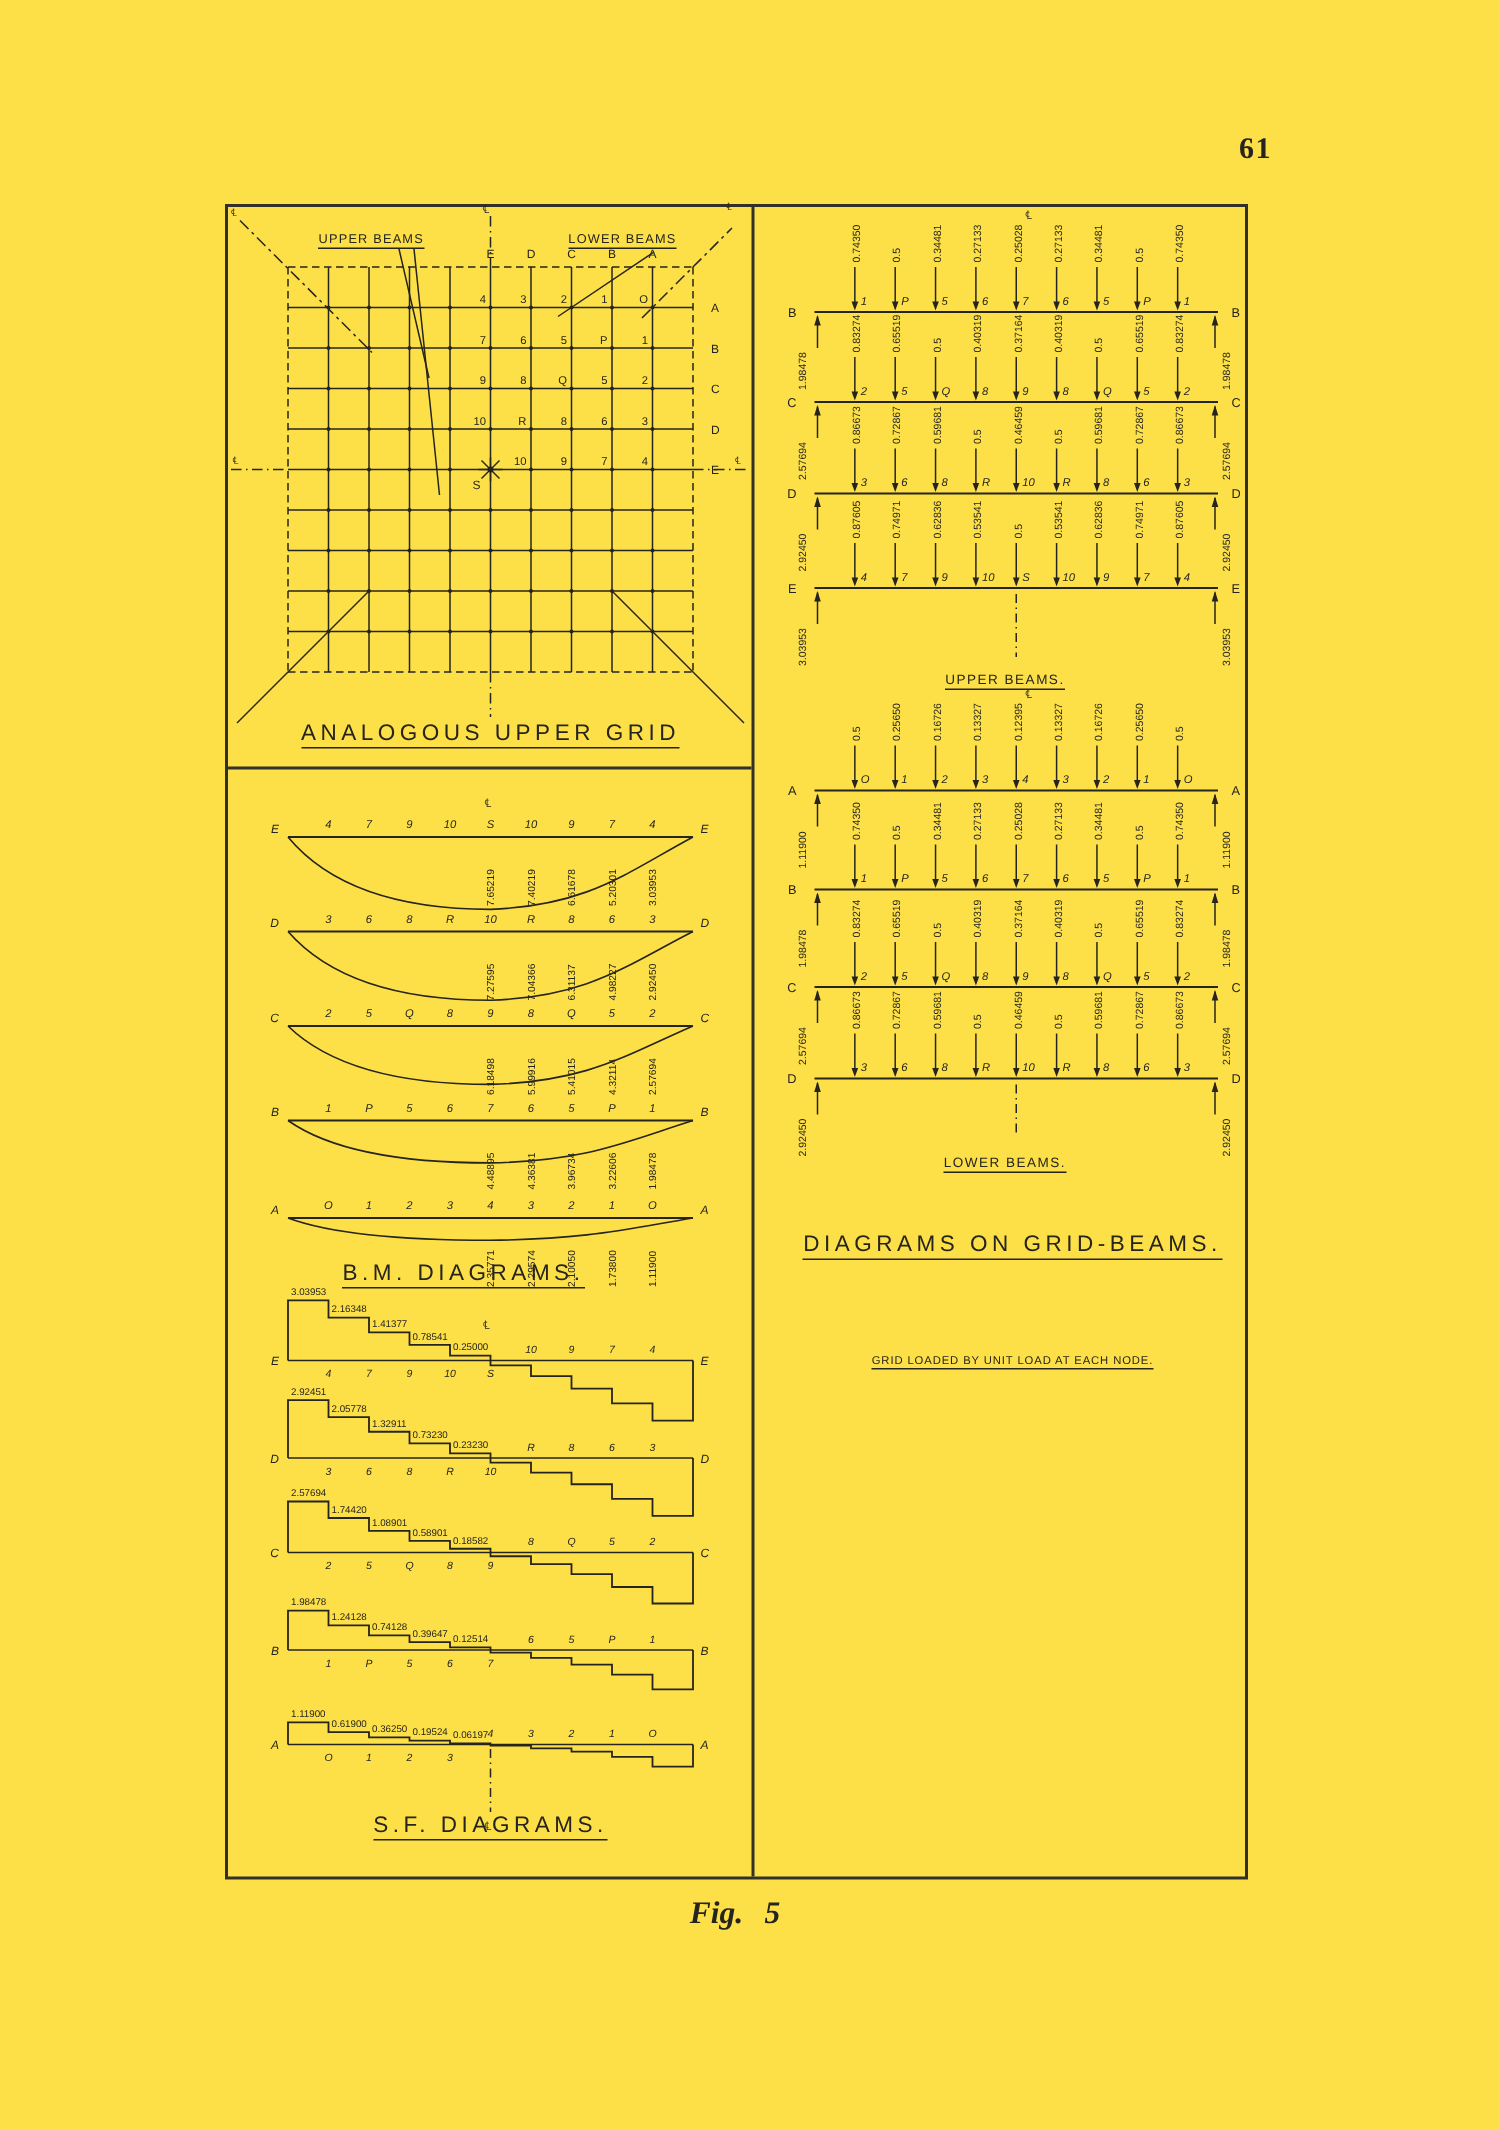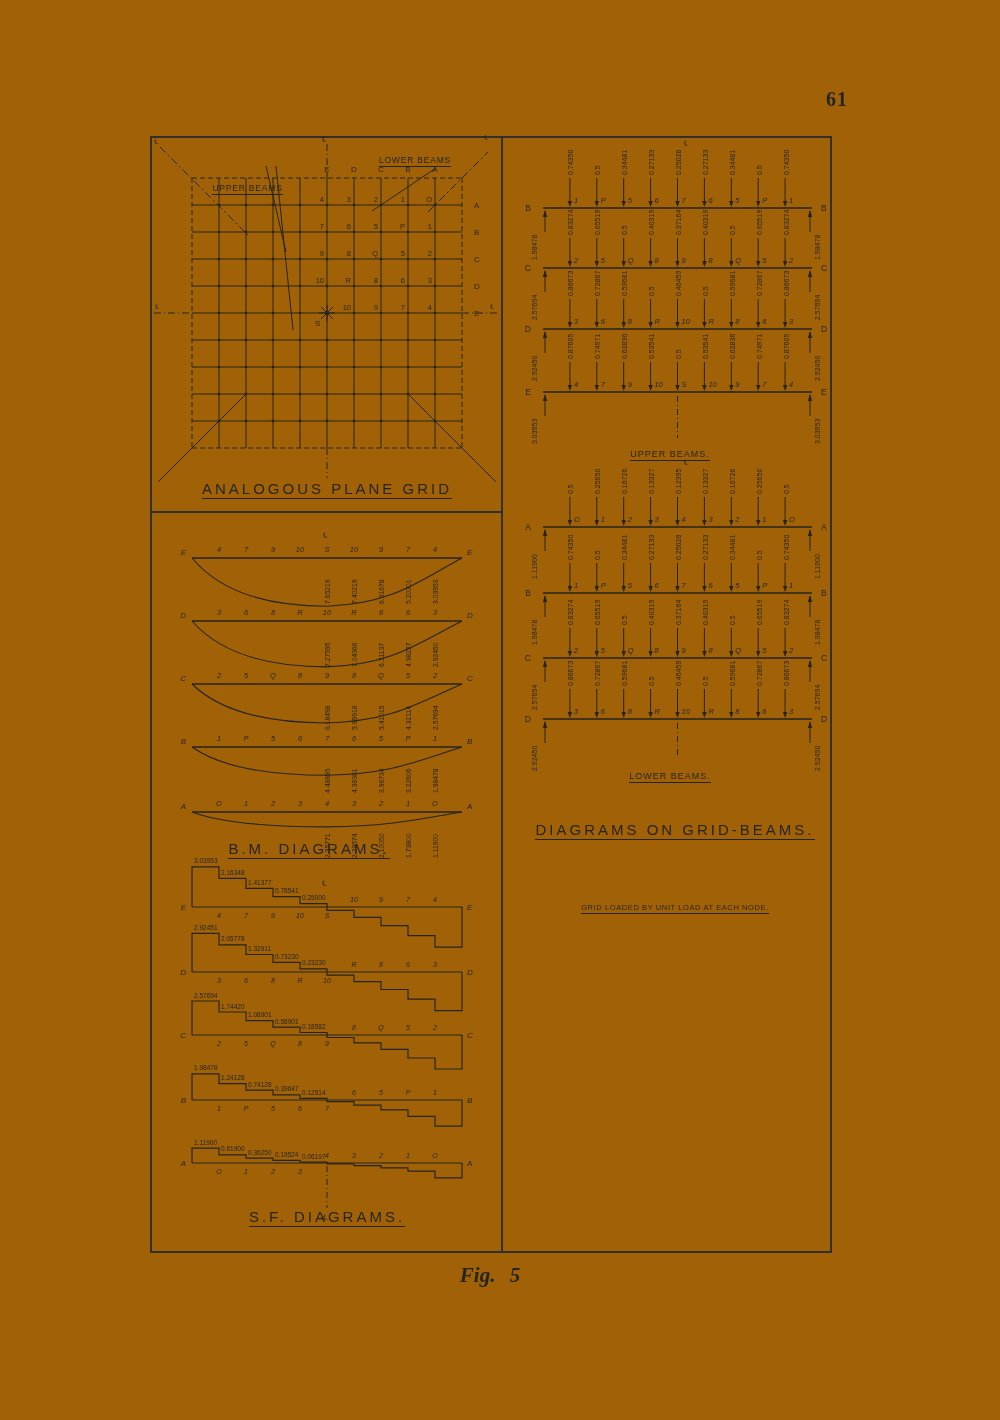--- a/index.html
+++ b/index.html
@@ -1,16 +1,16 @@
 <!DOCTYPE html>
 <html><head>
 <meta charset="utf-8">
 <style>
   html,body{margin:0;padding:0;background:#e8e6e0;}
-  .page{position:relative;width:1000px;height:1420px;background:#a16207;overflow:hidden;
+  .page{position:relative;width:1000px;height:1420px;background:#fde047;overflow:hidden;
         font-family:"Liberation Sans",sans-serif;color:#26241f;}
   .abs{position:absolute;}
   .frame{border:2px solid #32302a;}
   .divider{background:#32302a;}
   .cap{text-align:center;}
   .cap span{display:inline-block;border-bottom:1.6px solid #26241f;padding-bottom:1px;}
   .t-big span{font-size:15px;letter-spacing:3px;font-weight:500;}
   .t-small span{font-size:9px;letter-spacing:1px;}
   .t-tiny span{font-size:7.5px;letter-spacing:0.6px;}
   .t-grid span{font-size:8.5px;letter-spacing:0.8px;}
@@ -772,23 +772,23 @@
         <path d="M 807.8,728 L 812.2,728 L 810,721 Z" fill="#26241f" stroke-width="1"></path>
         <text x="537" y="771" font-size="7" font-family="&quot;Liberation Sans&quot;,sans-serif" text-anchor="start" transform="rotate(-90 537 771)">2.92450</text>
         <text x="820" y="771" font-size="7" font-family="&quot;Liberation Sans&quot;,sans-serif" text-anchor="start" transform="rotate(-90 820 771)">2.92450</text>
       </g>
       <g>
         <line x1="677.5" y1="396" x2="677.5" y2="438" stroke="#26241f" stroke-width="1" stroke-dasharray="6 3 1 3"></line>
         <line x1="677.5" y1="723" x2="677.5" y2="758" stroke="#26241f" stroke-width="1" stroke-dasharray="6 3 1 3"></line>
       </g>
     </svg>
 
-  <div class="abs cap t-grid" style="left:200px;top:149px;width:95px;margin-top:28px;"><span>UPPER BEAMS</span></div>
+  <div class="abs cap t-grid" style="left:200px;top:149px;width:95px;"><span>UPPER BEAMS</span></div>
   <div class="abs cap t-grid" style="left:356px;top:149px;width:95px;text-align:right;"><span>LOWER BEAMS</span></div>
-  <div class="abs cap t-big" style="left:158px;top:480px;width:338px;"><span>ANALOGOUS PLANE GRID</span></div>
+  <div class="abs cap t-big" style="left:158px;top:480px;width:338px;"><span>ANALOGOUS UPPER GRID</span></div>
 
   <div class="abs cap t-big" style="left:140px;top:840px;width:338px;"><span>B.M. DIAGRAMS.</span></div>
   <div class="abs cap t-big" style="left:158px;top:1208px;width:338px;"><span>S.F. DIAGRAMS.</span></div>
 
   <div class="abs cap t-small" style="left:510px;top:443px;width:320px;"><span>UPPER BEAMS.</span></div>
   <div class="abs cap t-small" style="left:510px;top:765px;width:320px;"><span>LOWER BEAMS.</span></div>
   <div class="abs cap t-big" style="left:510px;top:821px;width:330px;"><span>DIAGRAMS ON GRID-BEAMS.</span></div>
   <div class="abs cap t-tiny" style="left:510px;top:848px;width:330px;margin-top:48px;"><span>GRID LOADED BY UNIT LOAD AT EACH NODE.</span></div>
 
   <div class="abs figcap" style="left:420px;top:1263px;width:140px;">Fig. 5</div>

